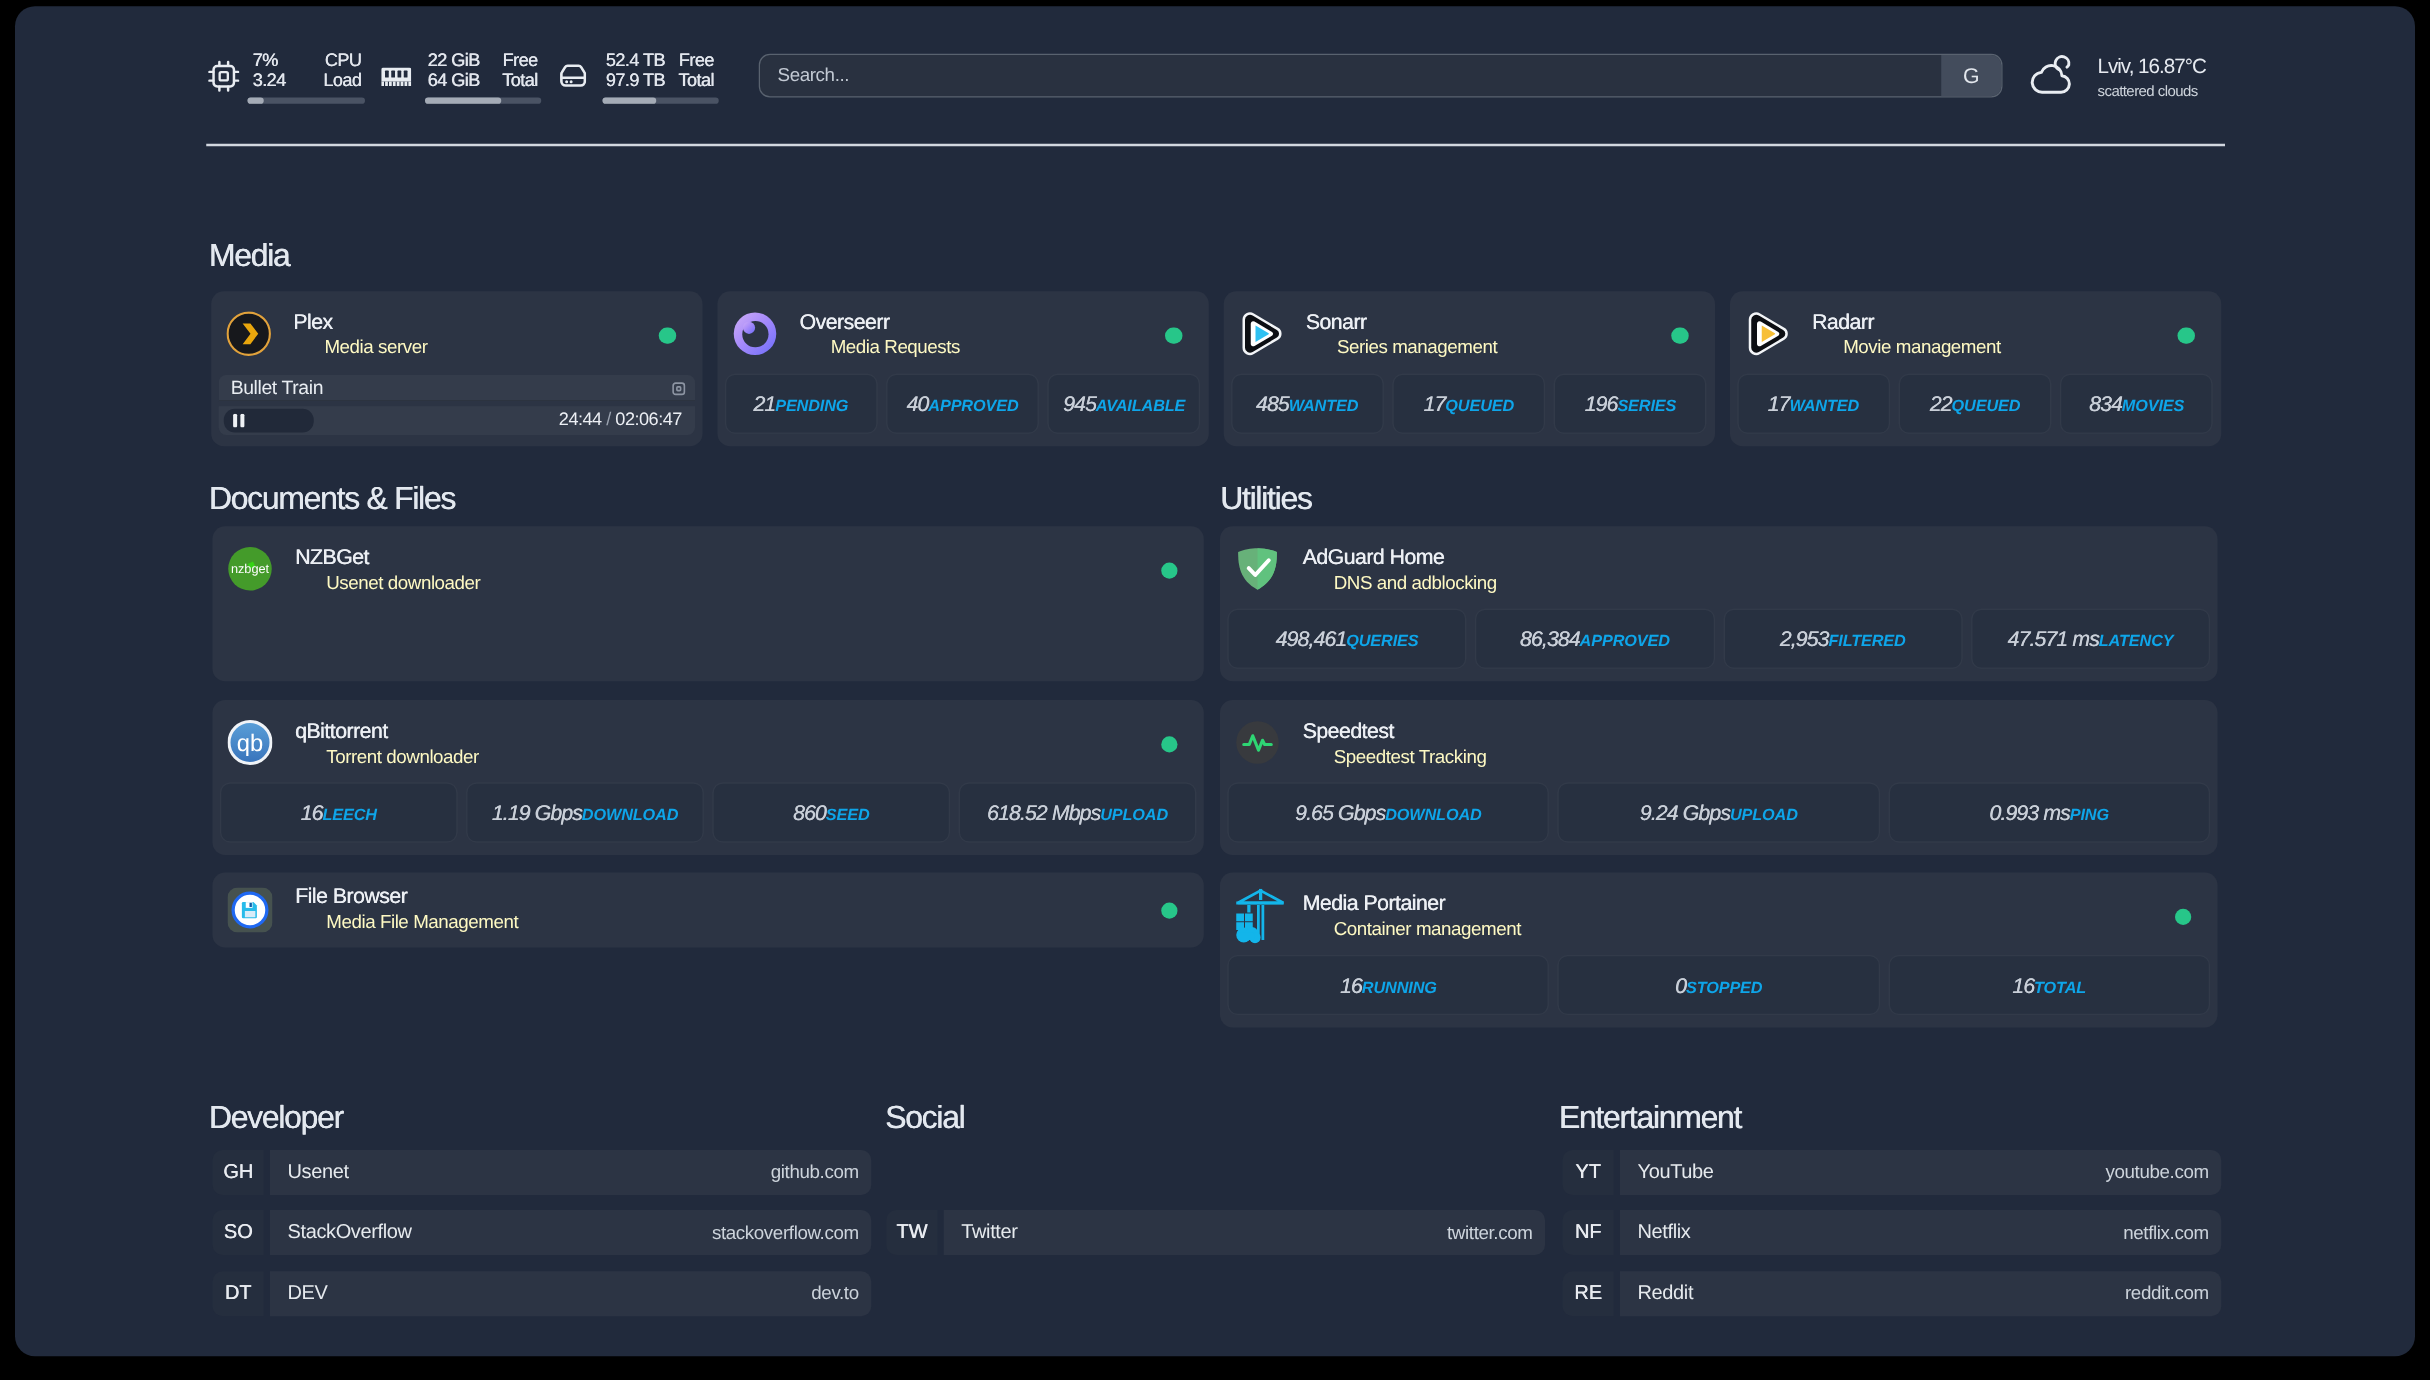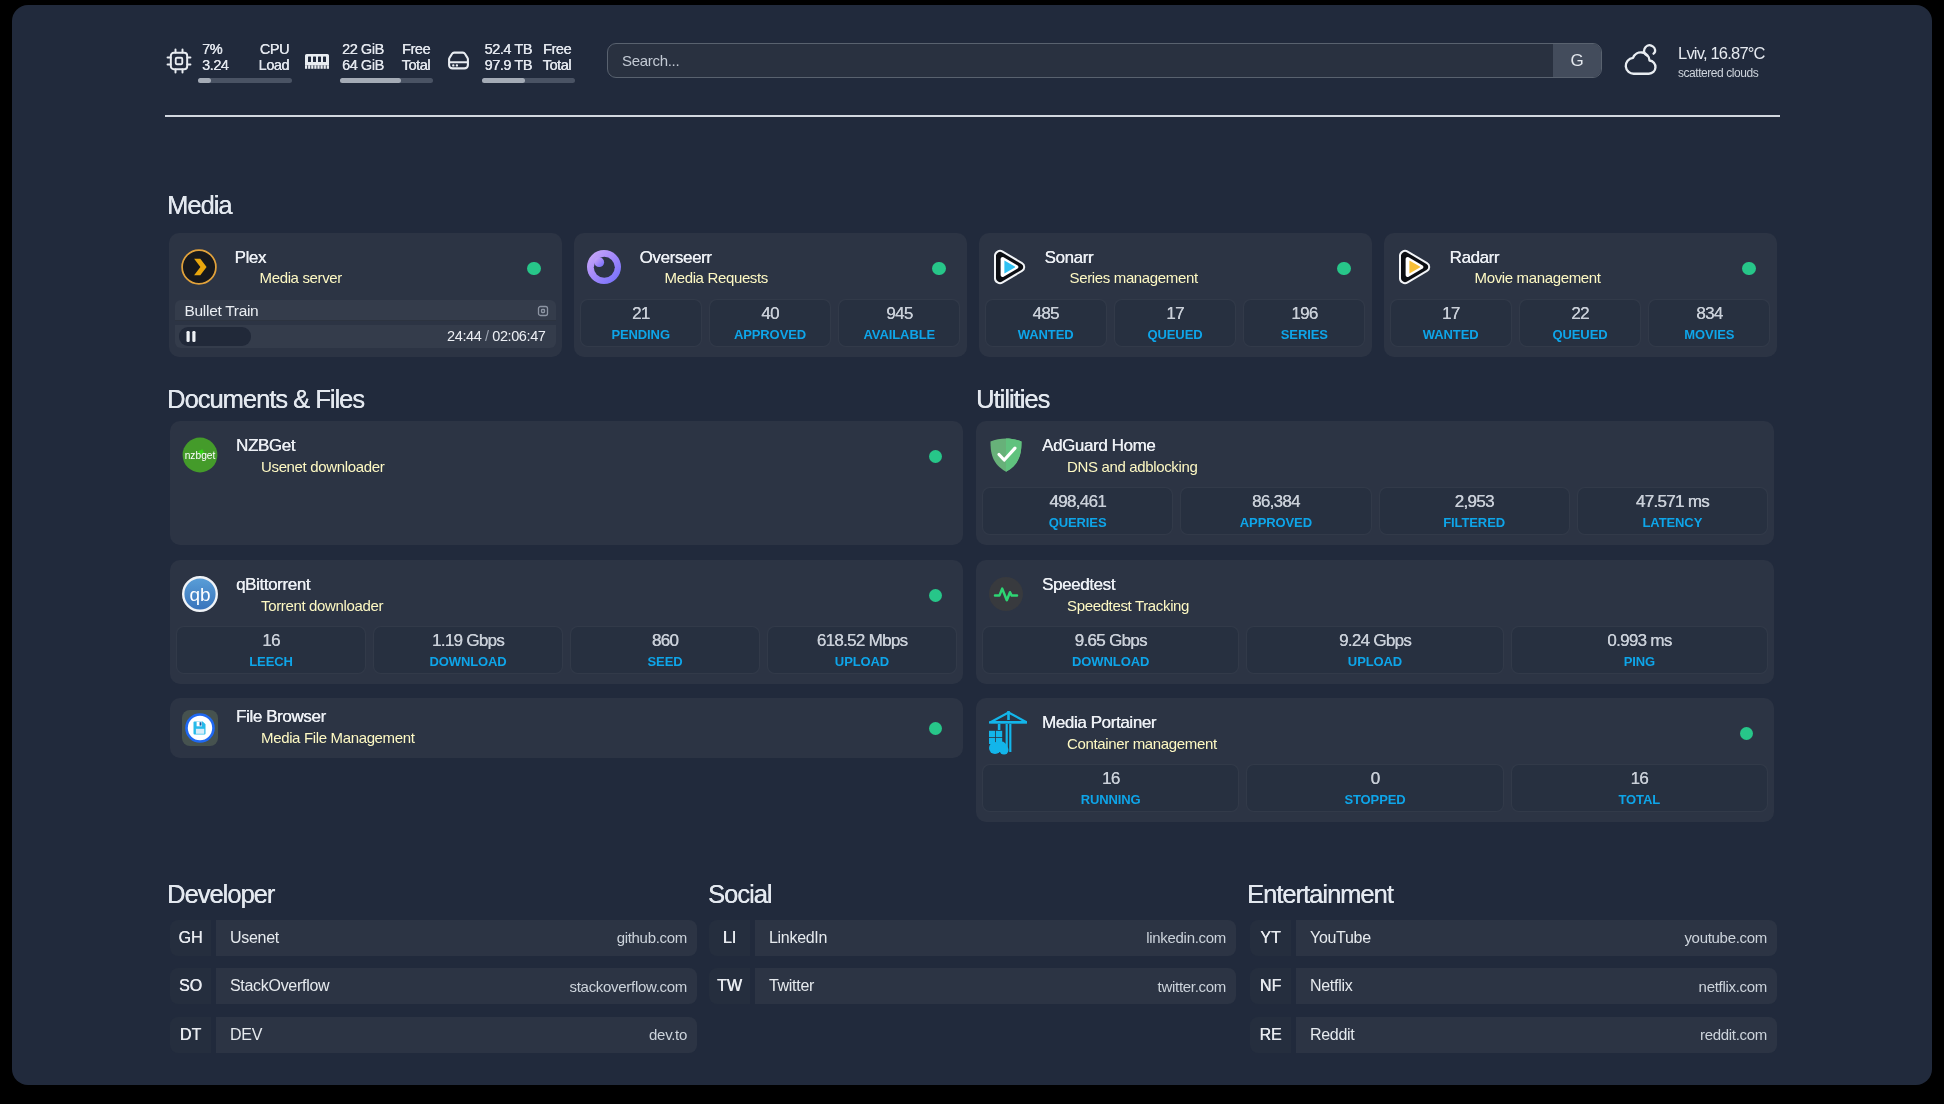--- a/index.html
+++ b/index.html
@@ -29,21 +29,21 @@
   
   .h2 { position:absolute; font-size:25.5px; font-weight:400; color:#e3e8ef; letter-spacing:-1px; }
 
   .card { position:absolute; background:#2c3444; border-radius:10px; }
   .svc-icon { position:absolute; left:12px; top:16px; width:36px; height:36px; }
   .svc-title { position:absolute; left:66px; top:14.5px; font-size:17px; letter-spacing:-0.4px; color:#eceff4; line-height:20px; }
   .svc-sub { position:absolute; left:66px; top:36px; font-size:15px; letter-spacing:-0.35px; color:#fef9c3; line-height:18px;margin-left:25px; }
   .dot { position:absolute; right:21px; top:28.5px; width:13.5px; height:13.5px; border-radius:50%; background:#27c689; }
   .tiles { position:absolute; left:6px; right:6px; top:66px; height:48px; display:flex; gap:7px; }
   .tile { flex:1; background:#273040; border:1px solid rgba(255,255,255,.05); border-radius:8px;
-          display:flex; flex-direction:column; align-items:center; justify-content:center; }
+          display:flex; flex-direction:row; align-items:center; justify-content:center;font-style:italic; }
   .tile .v { font-size:17px; letter-spacing:-0.7px; line-height:21px; color:#c9cfd8; }
   .tile .l { font-size:13px; line-height:16px; margin-top:3px; font-weight:bold; color:#0ea5e9; letter-spacing:-0.1px; }
 
   
   .bm { position:absolute; height:36px; display:flex; }
   .bm .ab { width:41px; background:#252e3e; border-radius:8px 0 0 8px; margin-right:5px;
             display:flex; align-items:center; justify-content:center;
             color:#e8ebf0; font-size:16px; }
   .bm .mn { flex:1; background:#2c3444; border-radius:0 8px 8px 0;
             display:flex; align-items:center; color:#e6eaee; font-size:16px; }
@@ -421,27 +421,20 @@
       </div>
 </div>
 <div class="bm" style="left:158px;top:1011.5px;width:527px">
   <div class="ab">DT</div>
       <div class="mn">
         <span class="nm">DEV</span>
         <span class="url">dev.to</span>
       </div>
 </div>
 
-<div class="bm" style="left:697px;top:914.5px;width:527px">
-  <div class="ab">LI</div>
-      <div class="mn">
-        <span class="nm">LinkedIn</span>
-        <span class="url">linkedin.com</span>
-      </div>
-</div>
 <div class="bm" style="left:697px;top:963px;width:527px">
   <div class="ab">TW</div>
       <div class="mn">
         <span class="nm">Twitter</span>
         <span class="url">twitter.com</span>
       </div>
 </div>
 
 <div class="bm" style="left:1238px;top:914.5px;width:527px">
   <div class="ab">YT</div>

